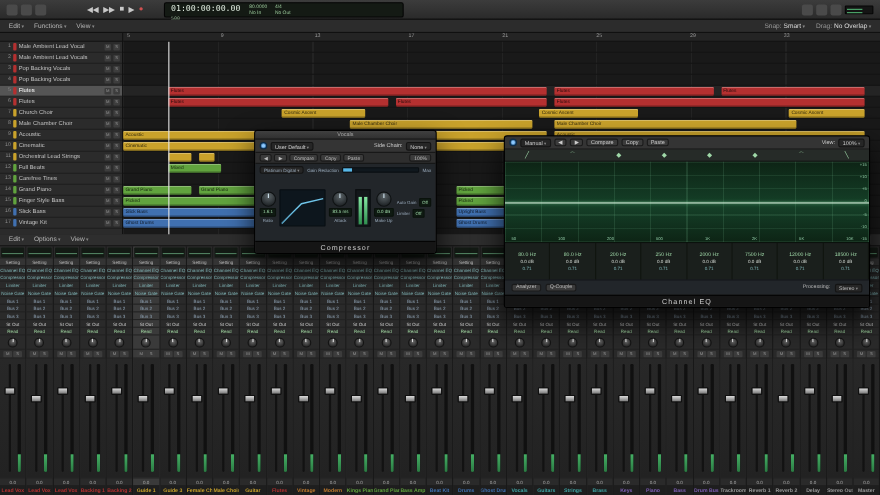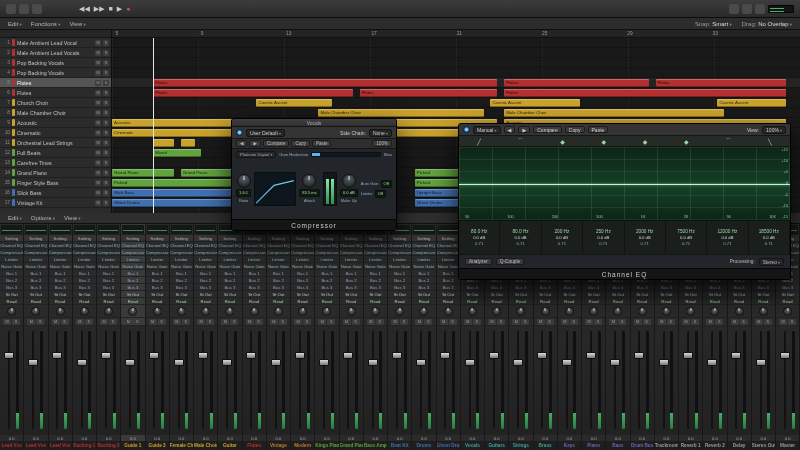--- a/index.html
+++ b/index.html
@@ -171,20 +171,32 @@
   <div class="toolbar">
     <span class="tb-icon"></span>
     <span class="tb-icon"></span>
     <span class="tb-icon"></span>
     <div class="transport">
       <span>◀◀</span>
       <span>▶▶</span>
       <span>■</span>
       <span>▶</span>
       <span class="rec">●</span>
+    </div>
+    <div class="lcd">
+      <div>
+        <span class="lcd-time">01:00:00:00.00</span>
+        <span class="lcd-pos">500</span>
+      </div>
+      <div class="lcd-grid">
+        <span>80.0000</span>
+        <span>4/4</span>
+        <span>No In</span>
+        <span>No Out</span>
+      </div>
     </div>
     <div class="tb-right">
       <span class="tb-icon"></span>
       <span class="tb-icon"></span>
       <span class="tb-icon"></span>
       <div class="mini-meter"></div>
     </div>
   </div>
 
   <div class="menubar">

